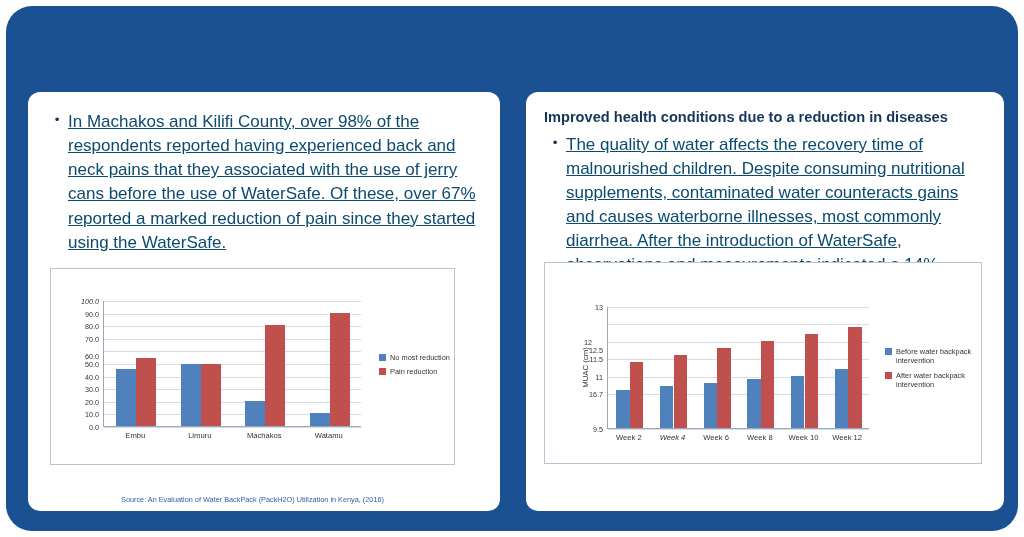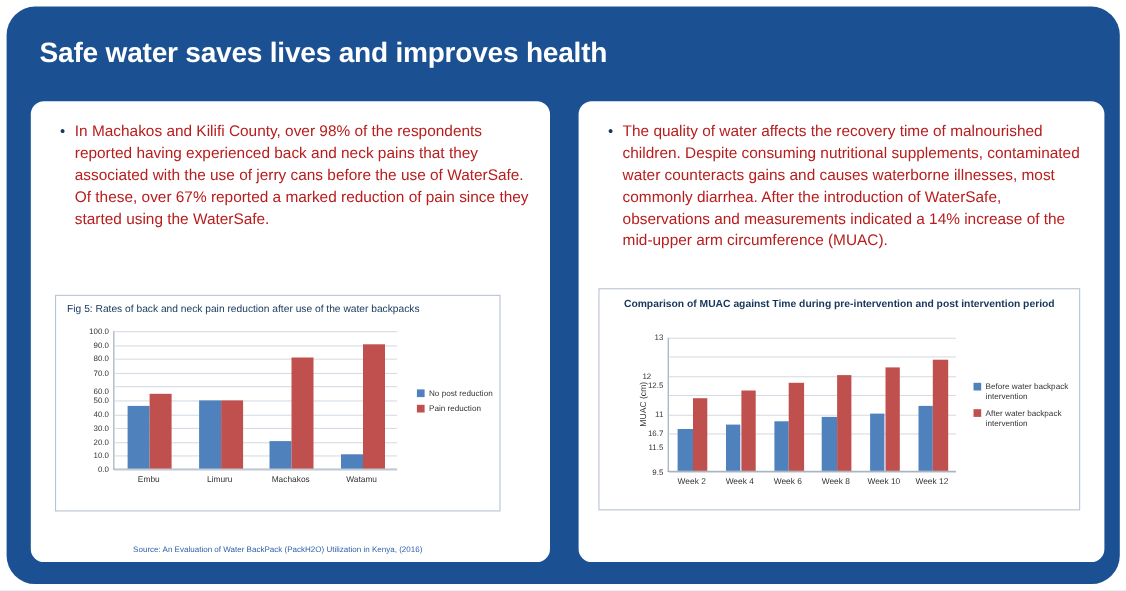--- a/index.html
+++ b/index.html
@@ -62,23 +62,24 @@
   }
   .bullet-mark {
     width: 22px;
     flex: 0 0 22px;
     font-size: 13.5px;
     color: #16365c;
     line-height: 1.42;
     text-align: center;
   }
   .bullet-text {
-    font-size: 14px;
-    color: #b91c1c;
+    font-size: 17px;
+    color: #0c4a6e;
     line-height: 1.42;
+    text-decoration: underline;
   }
   
   .chart-box {
     position: absolute;
     box-sizing: border-box;
     border: 1px solid #b9c4d2;
     background: #ffffff;
   }
   .chart-title {
     font-size: 9.3px;
@@ -185,31 +186,29 @@
     font-size: 7.8px;
     color: #333333;
     white-space: nowrap;
   }
 </style>
 </head>
 <body>
 
 <div class="slide">
 
-  <div class="slide-title">Safe water saves lives and improves health</div>
 
   <div class="card card-left">
     <div class="bullet-row">
       <div class="bullet-mark">•</div>
       <div class="bullet-text">In Machakos and Kilifi County, over 98% of the respondents reported having experienced back and neck pains that they associated with the use of jerry cans before the use of WaterSafe. Of these, over 67% reported a marked reduction of pain since they started using the WaterSafe.</div>
     </div>
   </div>
 
   <div class="chart-box" id="chart-left">
-    <div class="chart-title">Fig 5: Rates of back and neck pain reduction after use of the water backpacks</div>
     <div class="plot" id="plot-left" style="left: 52px; top: 32px; width: 258px; height: 126px;">
         <div class="plot-area" style="left: 0px; top: 0px; width: 258px; height: 126px;">
           <div class="gridline" style="top: 126px;"></div>
           <div class="gridline" style="top: 113.4px;"></div>
           <div class="gridline" style="top: 100.8px;"></div>
           <div class="gridline" style="top: 88.2px;"></div>
           <div class="gridline" style="top: 75.6px;"></div>
           <div class="gridline" style="top: 63px;"></div>
           <div class="gridline" style="top: 50.4px;"></div>
           <div class="gridline" style="top: 37.8px;"></div>
@@ -228,48 +227,48 @@
         <div class="ytick" style="top: 126px; width: 30px; left: -34px;">0.0</div>
         <div class="ytick" style="top: 113.4px; width: 30px; left: -34px;">10.0</div>
         <div class="ytick" style="top: 100.8px; width: 30px; left: -34px;">20.0</div>
         <div class="ytick" style="top: 88.2px; width: 30px; left: -34px;">30.0</div>
         <div class="ytick" style="top: 75.6px; width: 30px; left: -34px;">40.0</div>
         <div class="ytick" style="top: 63px; width: 30px; left: -34px;">50.0</div>
         <div class="ytick" style="top: 55px; width: 30px; left: -34px;">60.0</div>
         <div class="ytick" style="top: 37.8px; width: 30px; left: -34px;">70.0</div>
         <div class="ytick" style="top: 25.2px; width: 30px; left: -34px;">80.0</div>
         <div class="ytick" style="top: 12.6px; width: 30px; left: -34px;">90.0</div>
-        <div class="ytick" style="top: 0px; width: 30px; left: -34px;">100.0</div>
+        <div class="ytick" style="top: 0px; width: 30px; left: -34px; font-style: italic;">100.0</div>
         <div class="xtick" style="left: 0px; width: 64.5px; top: 130px;">Embu</div>
         <div class="xtick" style="left: 64.5px; width: 64.5px; top: 130px;">Limuru</div>
         <div class="xtick" style="left: 129px; width: 64.5px; top: 130px;">Machakos</div>
         <div class="xtick" style="left: 193.5px; width: 64.5px; top: 130px;">Watamu</div>
       </div>
     <div class="legend" id="legend-left" style="left: 328px; top: 84px; width: 72px;">
         <div class="legend-item">
           <span class="swatch" style="background: rgb(79, 129, 189);"></span>
-          <span class="legend-label">No post reduction</span>
+          <span class="legend-label">No most reduction</span>
         </div>
         <div class="legend-item">
           <span class="swatch" style="background: rgb(192, 80, 77);"></span>
           <span class="legend-label">Pain reduction</span>
         </div>
       </div>
   </div>
   <div class="source" style="left:44px; top:470px; width:405px;margin-top:19px;">Source: An Evaluation of Water BackPack (PackH2O) Utilization in Kenya, (2016)</div>
 
   <div class="card card-right">
+    <div class="card-heading">Improved health conditions due to a reduction in diseases</div>
     <div class="bullet-row">
       <div class="bullet-mark">•</div>
       <div class="bullet-text">The quality of water affects the recovery time of malnourished children. Despite consuming nutritional supplements, contaminated water counteracts gains and causes waterborne illnesses, most commonly diarrhea. After the introduction of WaterSafe, observations and measurements indicated a 14% increase of the mid-upper arm circumference (MUAC).</div>
     </div>
   </div>
 
   <div class="chart-box" id="chart-right">
-    <div class="chart-title">Comparison of MUAC against Time during pre-intervention and post intervention period</div>
     <div class="ylabel-rot" id="ylabel-right" style="left: 10px; top: 100px; width: 60px; text-align: center;">MUAC (cm)</div>
     <div class="plot" id="plot-right" style="left: 62px; top: 44px; width: 262px; height: 122px;">
         <div class="plot-area" style="left: 0px; top: 0px; width: 262px; height: 122px;">
           <div class="gridline" style="top: 0px;"></div>
           <div class="gridline" style="top: 17.4286px;"></div>
           <div class="gridline" style="top: 34.8571px;"></div>
           <div class="gridline" style="top: 52.2857px;"></div>
           <div class="gridline" style="top: 69.7143px;"></div>
           <div class="gridline" style="top: 87.1429px;"></div>
           <div class="gridline" style="top: 122px;"></div>
@@ -282,26 +281,26 @@
           <div class="bar" style="background: rgb(79, 129, 189); width: 13.5367px; height: 48.8px; left: 139.297px;"></div>
           <div class="bar" style="background: rgb(192, 80, 77); width: 13.5367px; height: 87.1429px; left: 152.833px;"></div>
           <div class="bar" style="background: rgb(79, 129, 189); width: 13.5367px; height: 52.2857px; left: 182.963px;"></div>
           <div class="bar" style="background: rgb(192, 80, 77); width: 13.5367px; height: 94.1143px; left: 196.5px;"></div>
           <div class="bar" style="background: rgb(79, 129, 189); width: 13.5367px; height: 59.2571px; left: 226.63px;"></div>
           <div class="bar" style="background: rgb(192, 80, 77); width: 13.5367px; height: 101.086px; left: 240.167px;"></div>
         </div>
         <div class="ytick" style="top: 0px; width: 30px; left: -34px;">13</div>
         <div class="ytick" style="top: 17.4286px; width: 30px; left: -34px; margin-top: 26px;">12.5</div>
         <div class="ytick" style="top: 34.8571px; width: 30px; left: -34px; text-align: center;">12</div>
-        <div class="ytick" style="top: 52.2857px; width: 30px; left: -34px; margin-top: 48px;">11.5</div>
+        <div class="ytick" style="top: 52.2857px; width: 30px; left: -34px;">11.5</div>
         <div class="ytick" style="top: 69.7143px; width: 30px; left: -34px;">11</div>
         <div class="ytick" style="top: 87.1429px; width: 30px; left: -34px;">16.7</div>
         <div class="ytick" style="top: 122px; width: 30px; left: -34px;">9.5</div>
         <div class="xtick" style="left: 0px; width: 43.6667px; top: 126px;">Week 2</div>
-        <div class="xtick" style="left: 43.6667px; width: 43.6667px; top: 126px;">Week 4</div>
+        <div class="xtick" style="left: 43.6667px; width: 43.6667px; top: 126px; font-style: italic;">Week 4</div>
         <div class="xtick" style="left: 87.3333px; width: 43.6667px; top: 126px;">Week 6</div>
         <div class="xtick" style="left: 131px; width: 43.6667px; top: 126px;">Week 8</div>
         <div class="xtick" style="left: 174.667px; width: 43.6667px; top: 126px;">Week 10</div>
         <div class="xtick" style="left: 218.333px; width: 43.6667px; top: 126px;">Week 12</div>
       </div>
     <div class="legend" id="legend-right" style="left: 340px; top: 84px; width: 92px;">
         <div class="legend-item">
           <span class="swatch" style="background: rgb(79, 129, 189);"></span>
           <span class="legend-label">Before water backpack intervention</span>
         </div>

